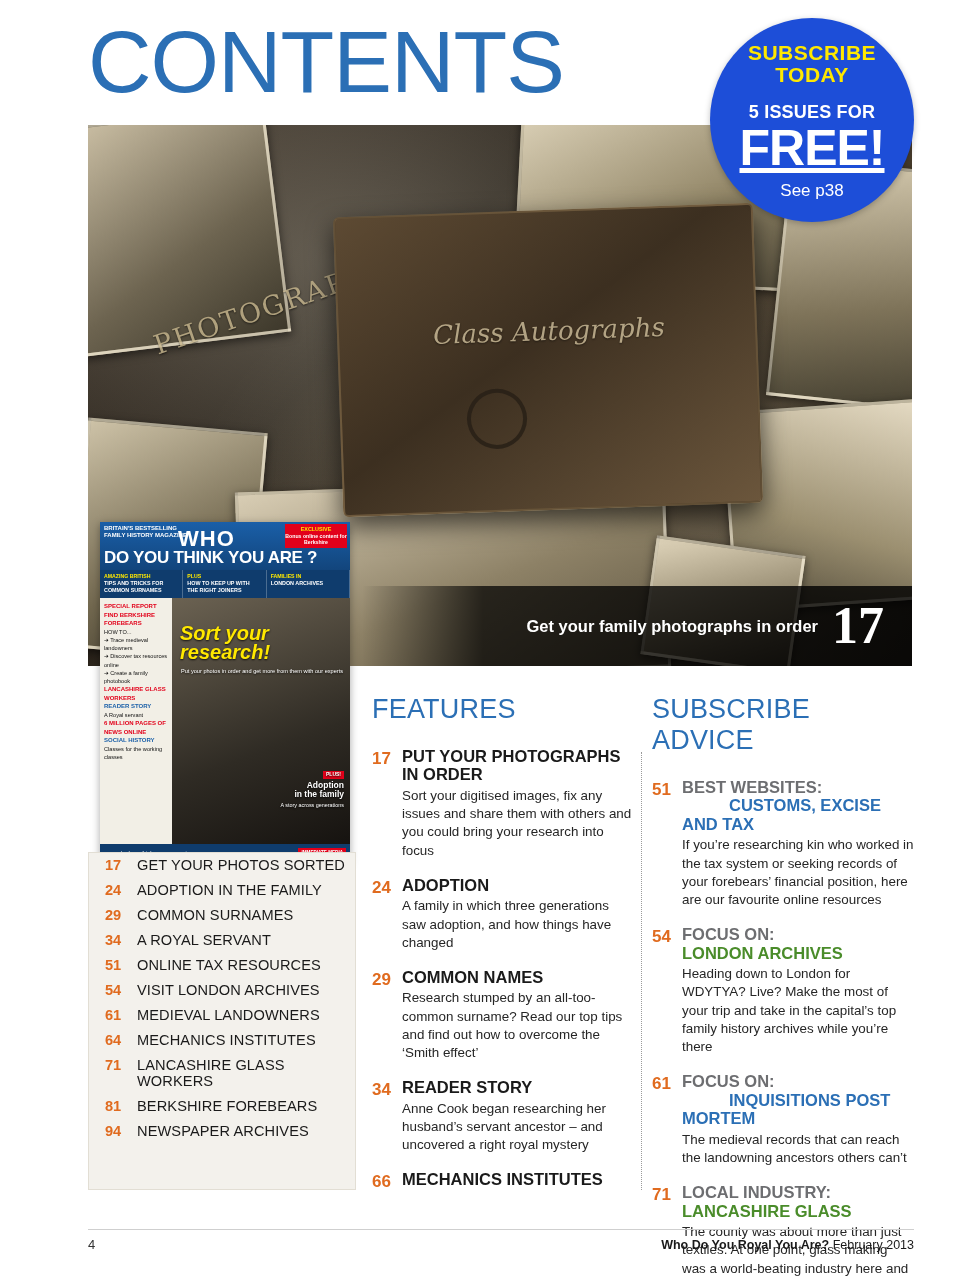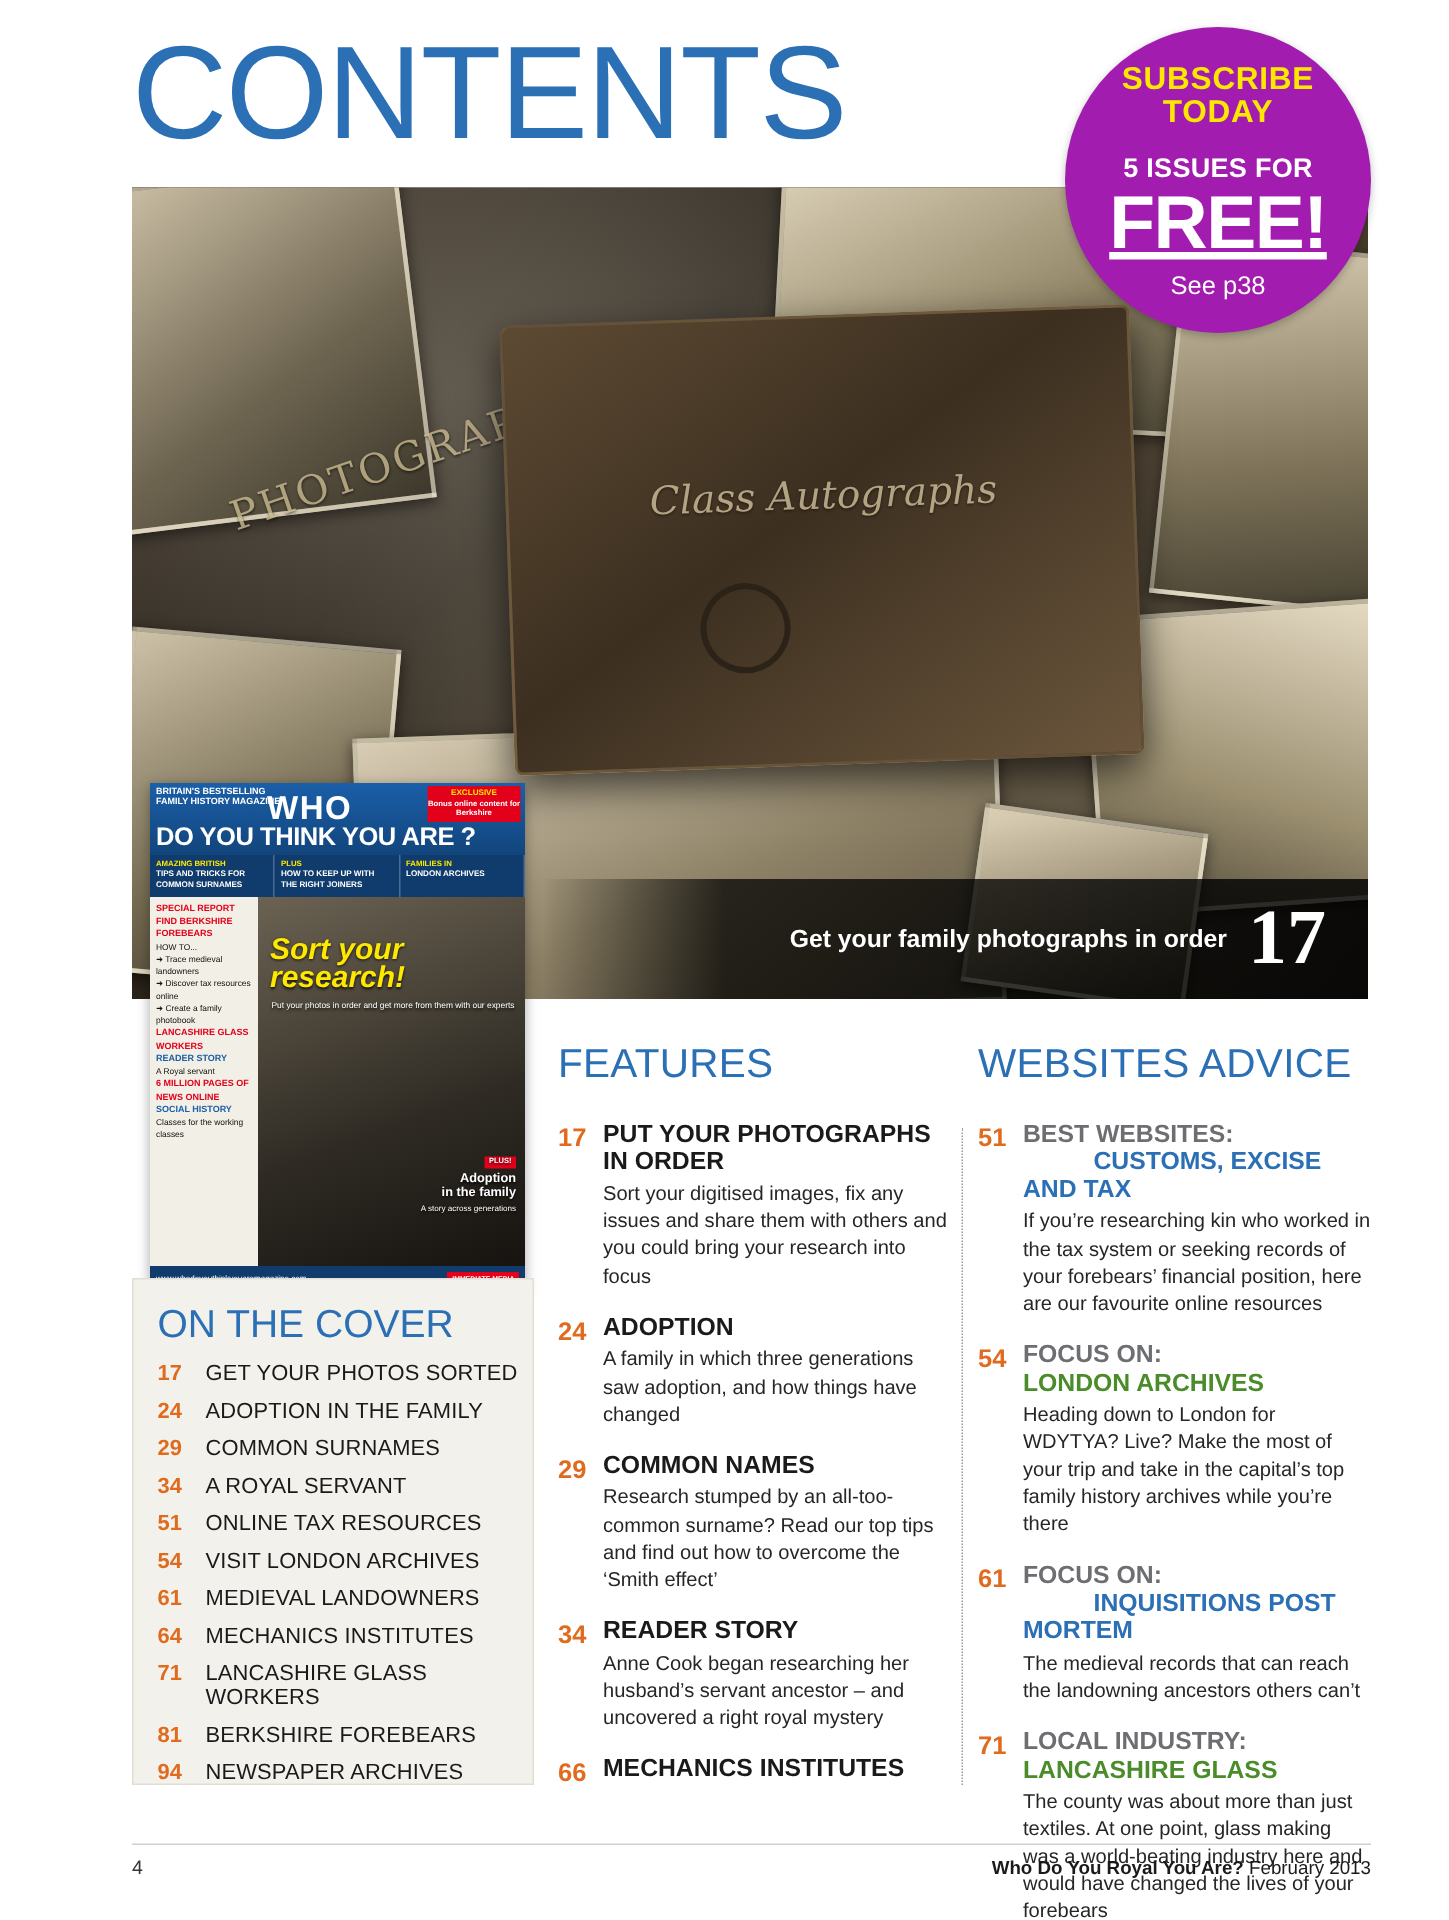--- a/index.html
+++ b/index.html
@@ -134,21 +134,21 @@
   }
 
   
   .roundel {
     position: absolute;
     right: 52px;
     top: 18px;
     width: 204px;
     height: 204px;
     border-radius: 50%;
-    background: #a21caf;
+    background: #1d4ed8;
     color: #fff;
     text-align: center;
     padding-top: 24px;
     box-shadow: 0 2px 6px rgba(0,0,0,.25);
   }
   .roundel .l1 { font-size: 21px; font-weight: bold; letter-spacing: .5px; color:#ffe800; line-height: 1.05;}
   .roundel .l2 { font-size: 18px; font-weight: bold; margin-top: 16px; letter-spacing:.2px;}
   .roundel .l3 { font-size: 50px; font-weight: bold; line-height: .95; margin-top: 2px; letter-spacing: -1px; text-decoration: underline;}
   .roundel .l4 { font-size: 17px; margin-top: 8px; }
 
@@ -413,21 +413,20 @@
       <span class="small">A story across generations</span>
     </div>
   </div>
   <div class="cov-bottom">
     <span>www.whodoyouthinkyouaremagazine.com</span>
     <span class="im">IMMEDIATE MEDIA</span>
   </div>
 </div>
 
 <div class="on-cover">
-  <h2>ON THE COVER</h2>
   <ul class="cover-list">
     <li>
         <span class="pg">17</span>
         <span class="lbl">GET YOUR PHOTOS SORTED</span>
       </li>
     <li>
         <span class="pg">24</span>
         <span class="lbl">ADOPTION IN THE FAMILY</span>
       </li>
     <li>
@@ -508,21 +507,21 @@
     <div class="pg">66</div>
     <div class="body">
       <div class="ttl">MECHANICS INSTITUTES</div>
     </div>
   </div>
 </div>
 
 <div class="col-divider"></div>
 
 <div class="col-research">
-  <h2 class="col-head">WEBSITES ADVICE</h2>
+  <h2 class="col-head">SUBSCRIBE ADVICE</h2>
 
   <div class="entry">
     <div class="pg">51</div>
     <div class="body">
       <div class="ttl">
         <span class="grey">BEST WEBSITES:</span><br>
         <span class="blue">CUSTOMS, EXCISE AND TAX</span>
       </div>
       <div class="desc">If you’re researching kin who worked in the tax system or seeking records of your forebears’ financial position, here are our favourite online resources</div>
     </div>

